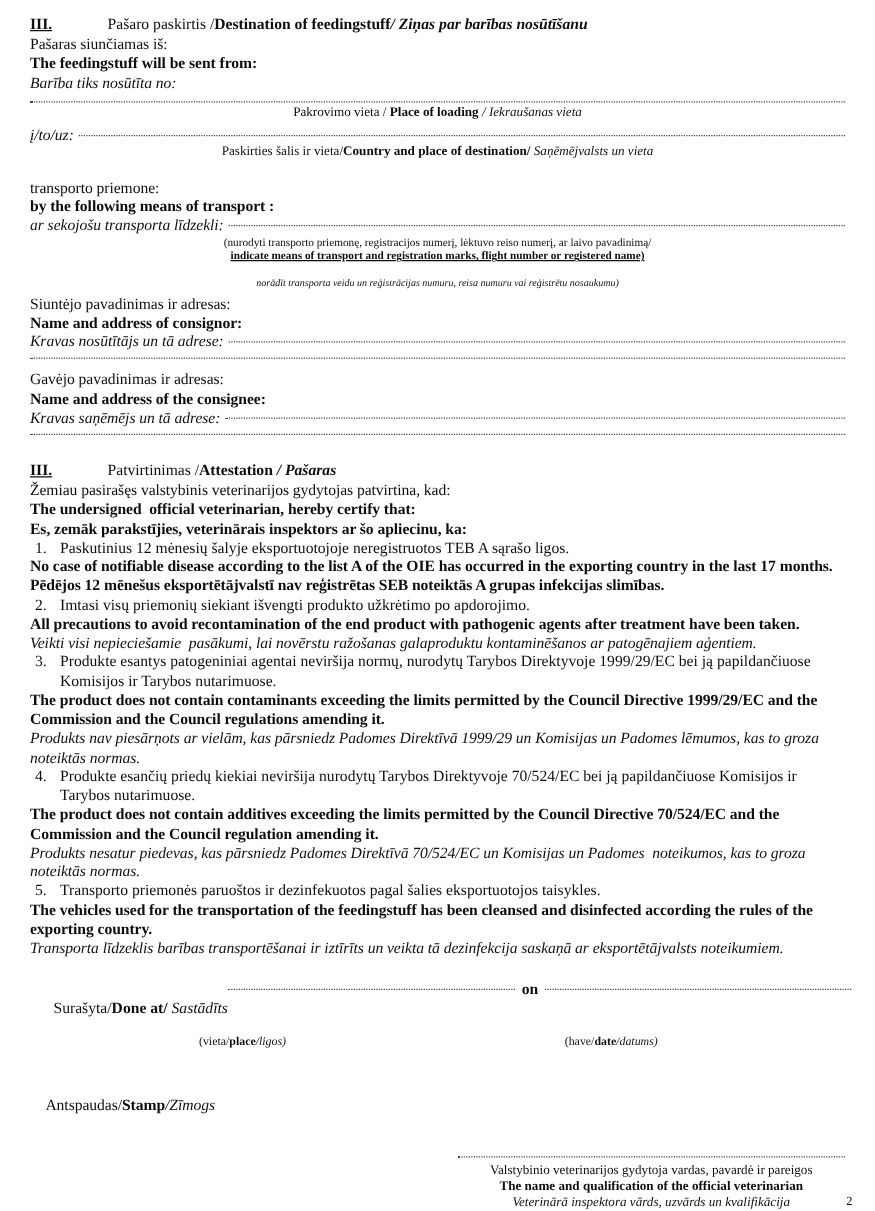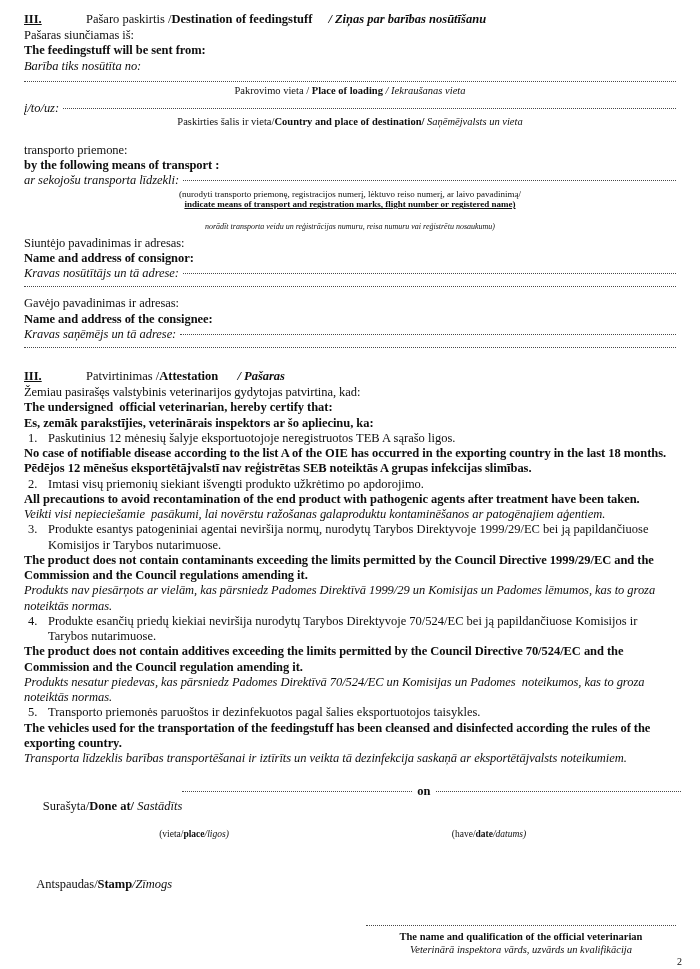--- a/index.html
+++ b/index.html
@@ -40,21 +40,21 @@
     align-items: baseline;
   }
   .sec-num {
     font-weight: bold;
     text-decoration: underline;
     min-width: 62px;
     display: inline-block;
   }
   .sec-title-reg { font-weight: normal; }
   .sec-title-bold { font-weight: bold; margin-top: 24px; }
-  .sec-title-ital { font-style: italic; font-weight: bold; padding-left: 16px; }
+  .sec-title-ital { font-style: italic; font-weight: bold; }
 
   .dotline {
     flex: 1 1 auto;
     border-bottom: 1.6px dotted #2a2a2a;
     height: 0;
     position: relative;
     top: -3px;
     margin-left: 4px;
     opacity: .85;
   }
@@ -228,21 +228,21 @@
   </div>
 
   <div class="ln reg">Žemiau pasirašęs valstybinis veterinarijos gydytojas patvirtina, kad:</div>
   <div class="ln bold">The undersigned  official veterinarian, hereby certify that:</div>
   <div class="ln bold">Es, zemāk parakstījies, veterinārais inspektors ar šo apliecinu, ka:</div>
 
   <div class="num-item">
     <span class="n">1.</span>
     <span class="t reg">Paskutinius 12 mėnesių šalyje eksportuotojoje neregistruotos TEB A sąrašo ligos.</span>
   </div>
-  <div class="ln bold">No case of notifiable disease according to the list A of the OIE has occurred in the exporting country in the last 18 months.</div>
+  <div class="ln bold">No case of notifiable disease according to the list A of the OIE has occurred in the exporting country in the last 17 months.</div>
   <div class="ln bold">Pēdējos 12 mēnešus eksportētājvalstī nav reģistrētas SEB noteiktās A grupas infekcijas slimības.</div>
 
   <div class="num-item">
     <span class="n">2.</span>
     <span class="t reg">Imtasi visų priemonių siekiant išvengti produkto užkrėtimo po apdorojimo.</span>
   </div>
   <div class="ln bold">All precautions to avoid recontamination of the end product with pathogenic agents after treatment have been taken.</div>
   <div class="ln ital">Veikti visi nepieciešamie  pasākumi, lai novērstu ražošanas galaproduktu kontaminēšanos ar patogēnajiem aģentiem.</div>
 
   <div class="num-item">
@@ -285,20 +285,21 @@
   </div>
 
   <div class="sp22"></div>
   <div class="ln">
     <span class="reg">Antspaudas/</span><span class="bold">Stamp</span><span class="ital">/Zīmogs</span>
   </div>
 
   <div class="sp18"></div>
   <div class="right-block">
     <div class="dots"></div>
+    <div class="l">Valstybinio veterinarijos gydytoja vardas, pavardė ir pareigos</div>
     <div class="l b">The name and qualification of the official veterinarian</div>
     <div class="l i">Veterinārā inspektora vārds, uzvārds un kvalifikācija</div>
   </div>
 
   <div class="sp22"></div>
 
   <div class="page-num">2</div>
 </div>
 
 </body></html>

